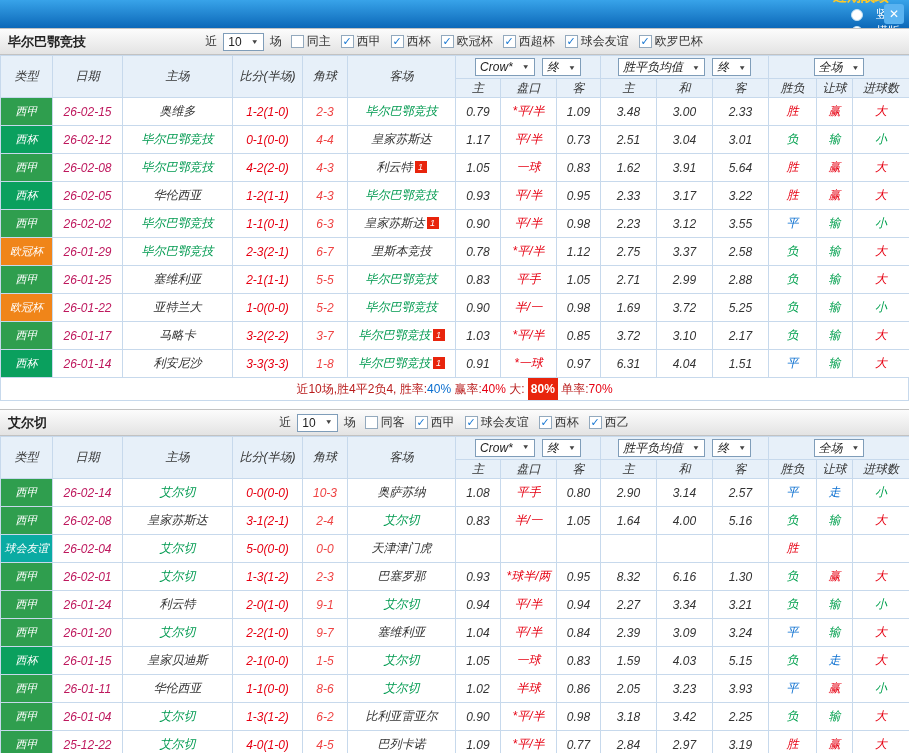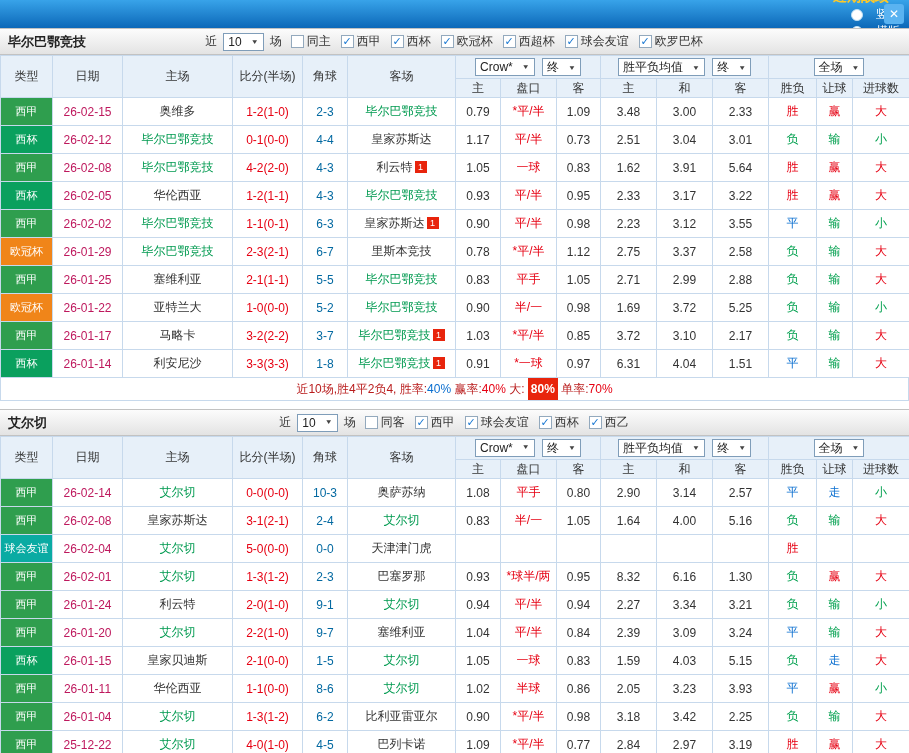--- a/index.html
+++ b/index.html
@@ -24,33 +24,33 @@
   .cb-item { display:inline-flex; align-items:center; margin:0 5px; cursor:pointer; }
   .checkbox { width:13px; height:13px; border:1px solid #93a9bd; background:#fff; display:inline-flex; align-items:center; justify-content:center; font-size:11px; font-weight:bold; color:#1576d2; margin-right:3px; line-height:11px; }
   .cb-text { font-size:12px; }
 
   
   .select { background:#fff; border:1px solid #7f9db9; height:18px; display:inline-flex; align-items:center; padding:0 4px; font-size:12px; color:#222; cursor:pointer; margin:0 2px; }
   .sel-val { margin-right:5px; }
   .arr { font-size:8px; color:#444; margin-left:4px; transform:scaleY(.8); }
 
   
-  table { border-collapse:collapse; width:909px; table-layout:fixed; font-size:12px; }
+  table { border-collapse:collapse; width:909px; table-layout:fixed; font-size:12px;font-style:italic; }
   th, td { border:1px solid #c7d9ec; text-align:center; padding:0; overflow:hidden; white-space:nowrap; }
   thead th { background:#e7f0f9; font-weight:normal; color:#333; }
   thead tr.h1 th { height:23px; }
   thead tr.h2 th { height:19px; }
   tbody td { height:28px; background:#fff; color:#333; }
   .td-type { color:#fff; font-size:11px; }
   .td-date { color:#be185d; }
   .td-team { padding:5px 2px; }
   .team-hl { color:#009a50; }
   .team-plain { color:#333; }
   .td-score { color:#e60012; }
-  .td-corner { color:#0369a1; }
+  .td-corner { color:#ef4444; }
   .td-odd { color:#333; }
   .td-line { color:#e60012; }
   .td-res.red { color:#e60012; }
   .td-res.green { color:#00a04e; }
   .td-res.blue { color:#0b6fd0; }
   .rc-badge { display:inline-block; width:12px; height:12px; background:#e8240c; color:#fff; font-size:9px; line-height:12px; margin-left:2px; vertical-align:1px; text-align:center; }
 
   
   .summary { height:23px; border:1px solid #c7d9ec; border-top:none; display:flex; align-items:center; justify-content:center; font-size:12px; }
   .summary span { white-space:pre; }

